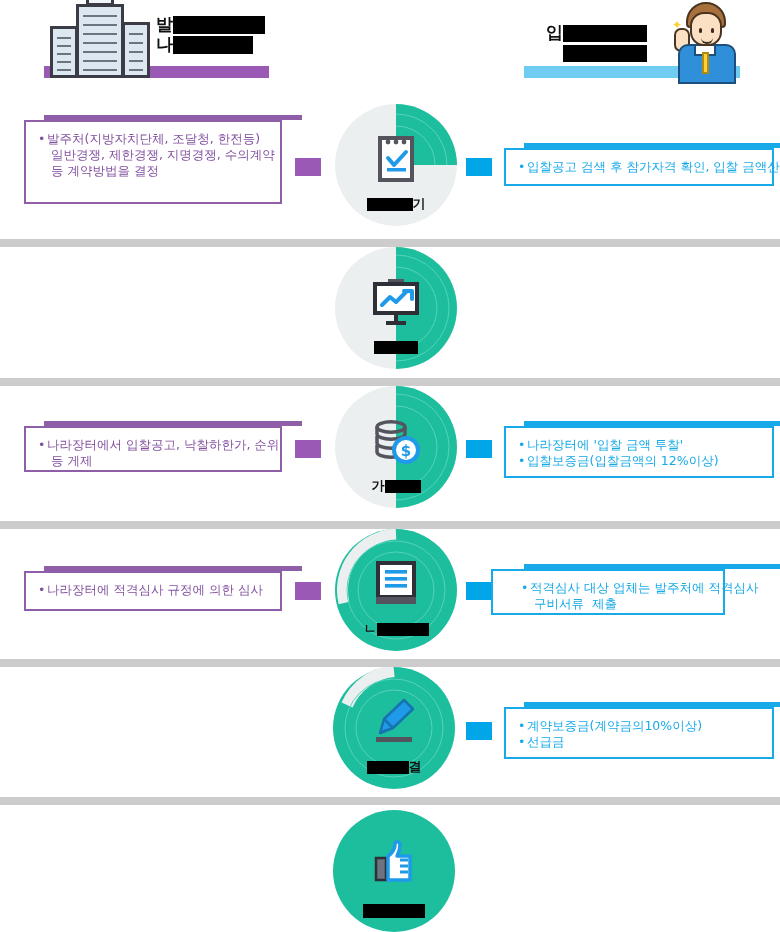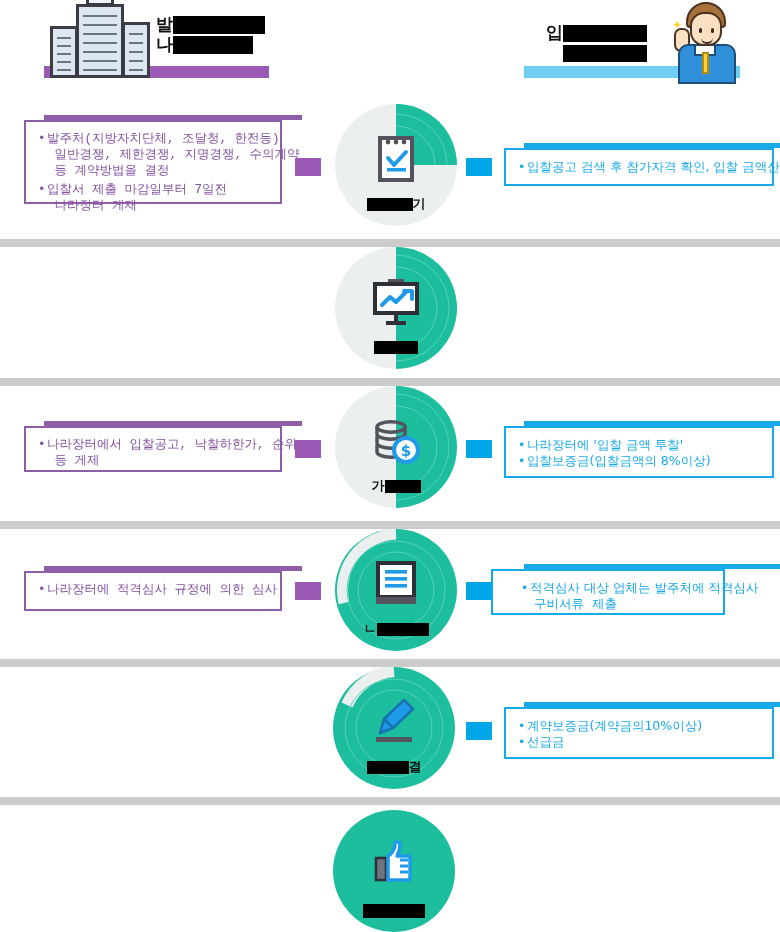--- a/index.html
+++ b/index.html
@@ -53,21 +53,21 @@
   .row{position:absolute;left:0;width:780px;}
   .sep{position:absolute;left:0;width:780px;height:8px;background:#cccccc;}
 
   .center{position:absolute;width:122px;height:130px;}
   .circle-wrap{position:absolute;left:0;top:0;width:122px;height:122px;}
   .icon-box{position:absolute;left:31px;top:28px;width:60px;height:58px;}
   .center-label{position:absolute;left:0;top:92px;width:122px;text-align:center;font-size:13px;font-weight:bold;color:#111;line-height:15px;}
 
   
   .box{position:absolute;box-sizing:border-box;background:#ffffff;padding:9px 12px;}
-  .box.left{border:2px solid #8e5ea8;font-family:Liberation Mono, monospace;}
+  .box.left{border:2px solid #8e5ea8;}
   .box.right{border:2px solid #17a9e8;}
   .box-topbar{position:absolute;height:5px;}
   .box-topbar.purple{background:#8e5ea8;}
   .box-topbar.blue{background:#17a9e8;}
   .box-line{font-size:12.5px;line-height:16px;white-space:pre;position:relative;padding-left:9px;}
   .box.left .box-line{color:#8352a0;}
   .box.right .box-line{color:#17a9e8;}
   .box-line:before{content:"•";position:absolute;left:0;top:0;}
 
   .connector{position:absolute;width:26px;height:18px;}
@@ -132,22 +132,20 @@
       </div>
       <div class="hdr-text"><span>입</span><span class="redact" style="width:84px;height:17px;"></span><br><span style="visibility:hidden">입</span><span class="redact" style="width:84px;height:17px;"></span></div>
     </div>
   </div>
 
   <div class="row" style="top:100px;height:140px">
     <div class="box left" style="left:24px;top:20px;width:258px;height:84px;">
       <div class="box-line">발주처(지방자치단체, 조달청, 한전등)
  일반경쟁, 제한경쟁, 지명경쟁, 수의계약
  등 계약방법을 결정</div>
-      <div class="box-line" style="margin-top:3px">입찰서 제출 마감일부터 7일전
- 나라장터 게재</div>
     </div>
     <div class="box-topbar purple" style="left:44px;top:15px;width:258px;"></div>
 
     <div class="connector purple" style="left:295px;top:58px;"></div>
 
     <div class="center" style="left:335px;top:4px;">
       <div class="circle-wrap">
         <svg width="122" height="122" viewBox="0 0 122 122">
           <circle cx="61" cy="61" r="61" fill="#eceff0"></circle>
           <path d="M61 0 A61 61 0 0 1 122 61 L61 61 Z" fill="#1dbe9e"></path>
@@ -232,21 +230,21 @@
           <text x="40" y="42" font-size="15" font-weight="bold" fill="#1e9ae8" text-anchor="middle" font-family="DejaVu Sans, sans-serif">$</text>
         </svg>
       </div>
       <div class="center-label"><span>가</span><span class="redact" style="width:36px;height:13px;"></span></div>
     </div>
 
     <div class="connector blue" style="left:466px;top:54px;"></div>
 
     <div class="box right" style="left:504px;top:40px;width:270px;height:52px;">
       <div class="box-line">나라장터에 '입찰 금액 투찰'</div>
-      <div class="box-line">입찰보증금(입찰금액의 8%이상)</div>
+      <div class="box-line">입찰보증금(입찰금액의 12%이상)</div>
     </div>
     <div class="box-topbar blue" style="left:524px;top:35px;width:256px;"></div>
   </div>
 
   <div class="sep" style="top:521px"></div>
 
   <div class="row" style="top:529px;height:128px">
     <div class="box left" style="left:24px;top:42px;width:258px;height:40px;">
       <div class="box-line">나라장터에 적격심사 규정에 의한 심사</div>
     </div>

